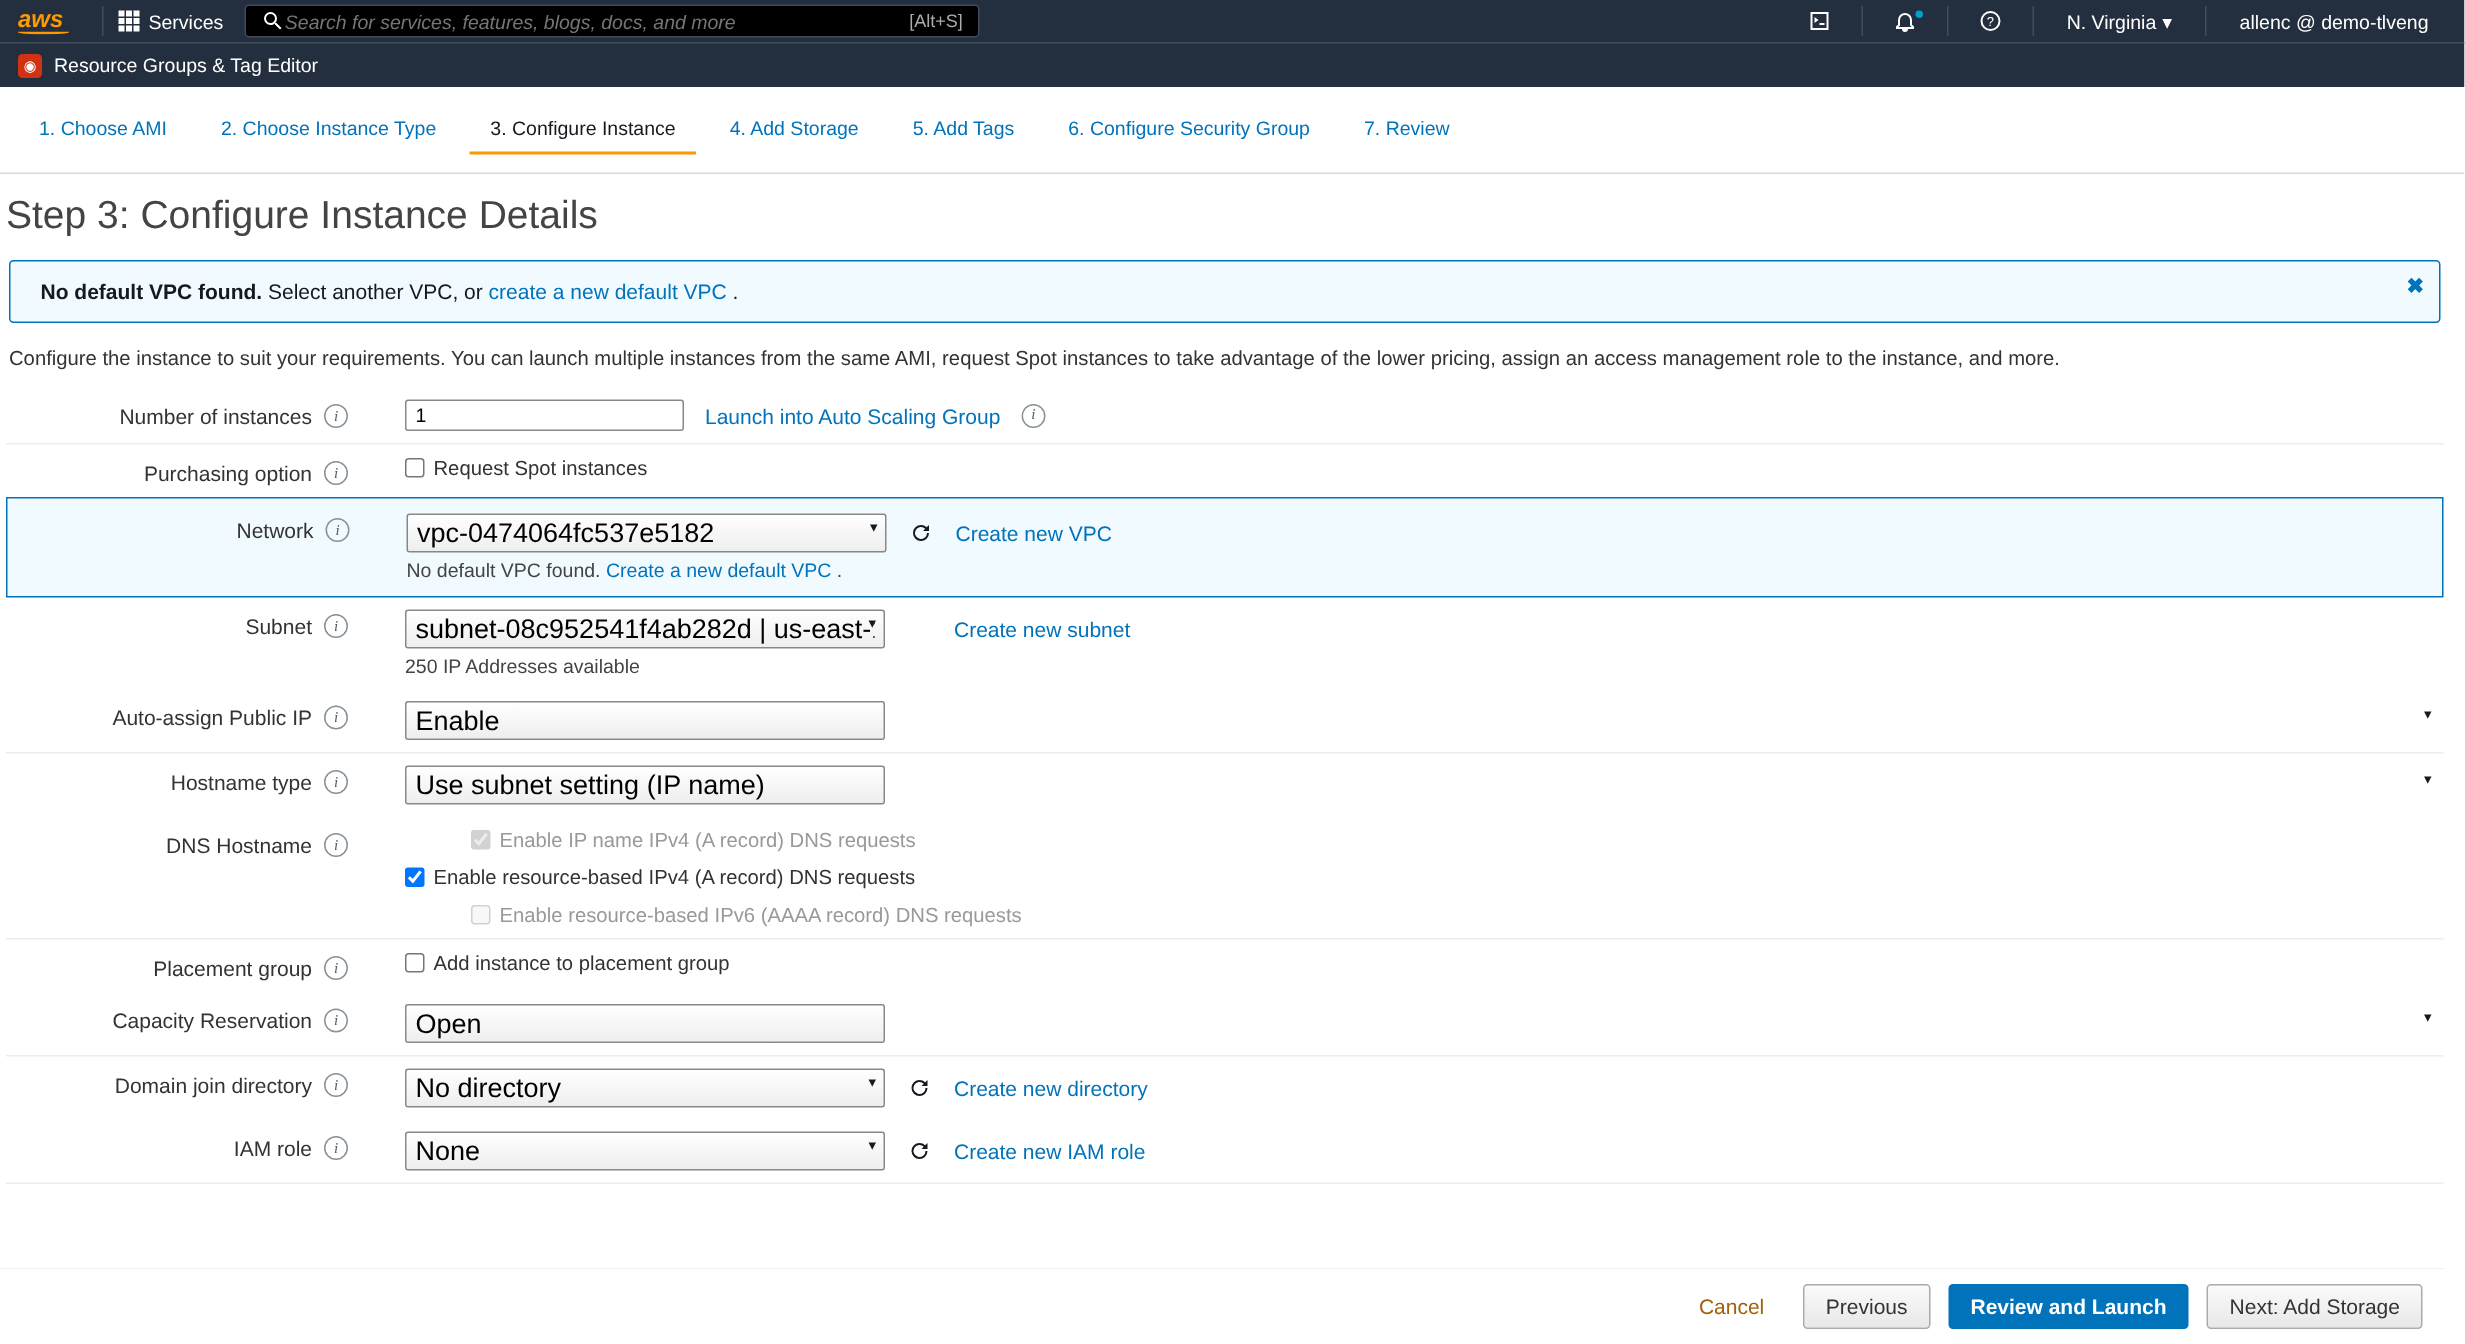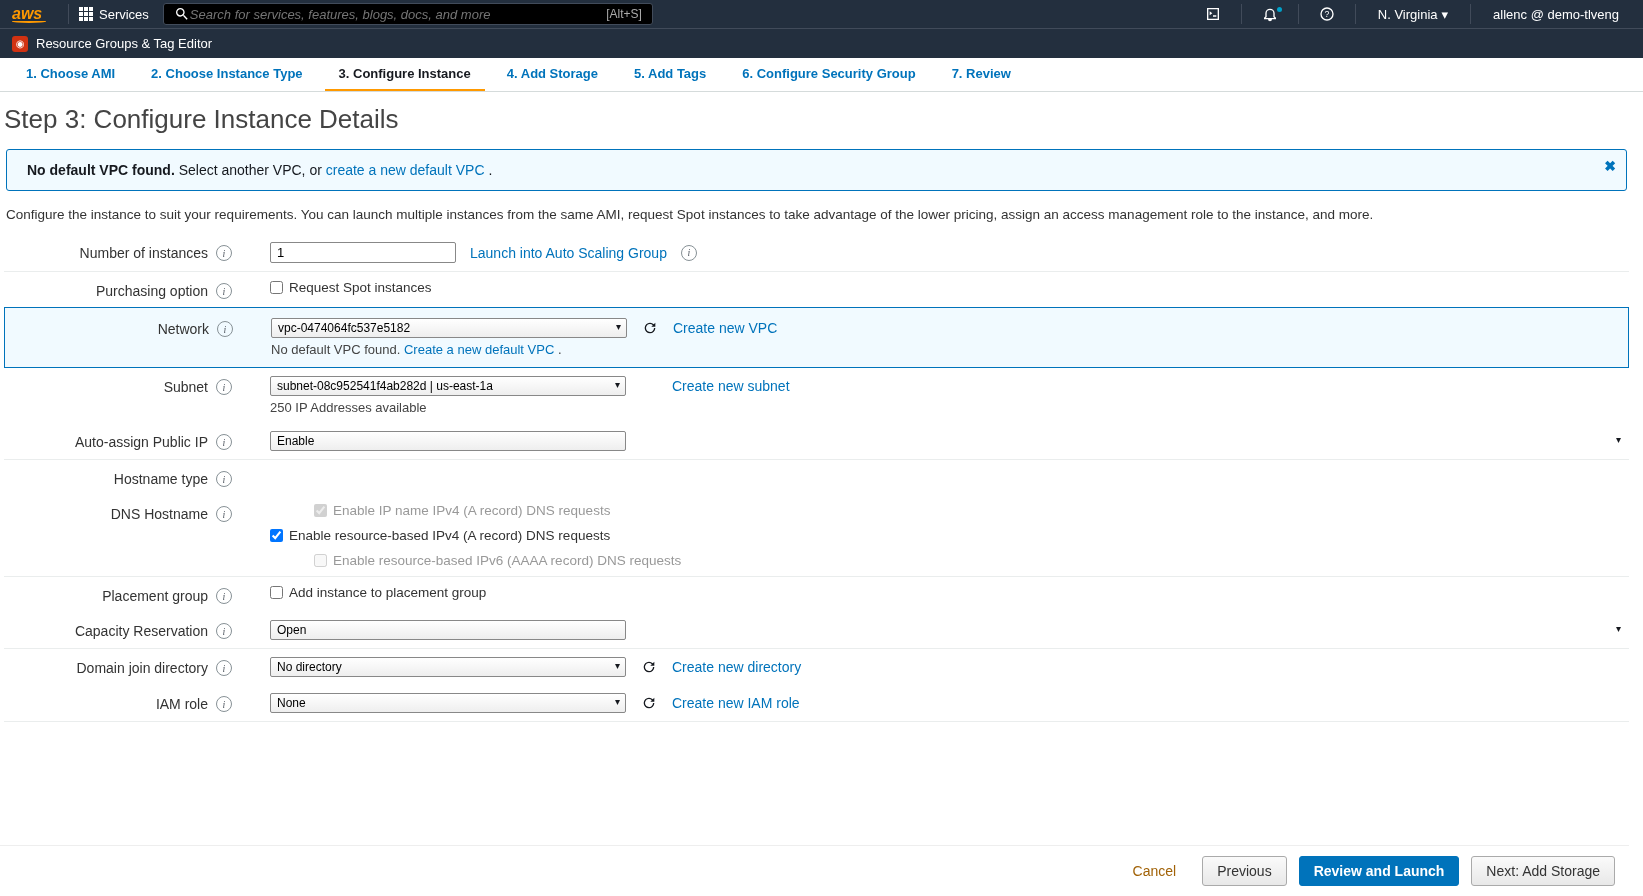--- a/index.html
+++ b/index.html
@@ -22,21 +22,21 @@
 .region { padding:0 12px; display:flex; align-items:center; gap:4px; font-size:13px; cursor:pointer; }
 .account { padding:0 12px; font-size:13px; }
 
 
 .sub-nav { background:#232f3e; border-top:1px solid #414b5a; display:flex; align-items:center; height:30px; padding:0 12px; }
 .rg-icon { width:16px; height:16px; background:#d13212; border-radius:3px; margin-right:8px; display:flex; align-items:center; justify-content:center; color:#fff; font-size:10px; }
 .sub-nav-title { color:#fff; font-size:13px; }
 
 
 .wizard-tabs { display:flex; border-bottom:1px solid #d5dbdb; padding:0 8px; }
-.wizard-tab { padding:8px 14px; font-size:13px; color:#0073bb; cursor:pointer; border-bottom:2px solid transparent; margin:0 4px;font-weight:bold; }
+.wizard-tab { padding:8px 14px; font-size:13px; color:#0073bb; cursor:pointer; border-bottom:2px solid transparent; margin:12px 4px; }
 .wizard-tab.active { color:#16191f; border-bottom:2px solid #ff9900; }
 
 
 .page { padding:8px 4px 0 4px; position:relative; }
 .page-title { font-size:26px; font-weight:400; padding:4px 0 10px 0; color:#444;}
 .scroll-area { max-height: 640px; overflow-y:auto; padding-right:10px;}
 
 
 .alert-box { border:1px solid #0073bb; background:#f1faff; border-radius:3px; padding:12px 20px; margin:4px 2px 16px 2px; position:relative; }
 .alert-box .close { position:absolute; right:10px; top:8px; color:#0073bb; cursor:pointer; font-weight:bold; }
@@ -47,21 +47,21 @@
 
 
 .form-section { border-top:1px solid #eaeded; padding:0; }
 .form-row { display:flex; padding:8px 2px; align-items:flex-start; }
 .form-row.highlighted-row { background:#f1faff; border:1px solid #0073bb; border-left:1px solid #0073bb; border-right:1px solid #0073bb; padding:10px 2px;}
 .form-label-col { width:236px; text-align:right; padding-right:10px; padding-top:3px; font-size:14px; color:#333; display:flex; justify-content:flex-end; align-items:flex-start; gap:8px;}
 .info-icon { display:inline-flex; width:16px; height:16px; border:1px solid #879196; border-radius:50%; align-items:center; justify-content:center; font-size:10px; font-family:Georgia,serif; font-style:italic; color:#545b64; cursor:pointer; }
 .form-value-col { flex:1; padding-left:28px; display:flex; flex-direction:column; gap:4px; }
 .value-line { display:flex; align-items:center; gap:14px; flex-wrap:wrap; }
 .num-input { width:186px; padding:2px 6px; border:1px solid #888; border-radius:2px; font-size:13px; background:#fff; }
-.select { width:356px; padding:2px 6px; border:1px solid #888; border-radius:2px; font-size:12px; background:linear-gradient(#fff,#eee); appearance:none; position:relative; }
+.select { width:320px; padding:2px 6px; border:1px solid #888; border-radius:2px; font-size:18px; background:linear-gradient(#fff,#eee); appearance:none; position:relative; }
 .select-wrap { position:relative; display:inline-block; }
 .select-wrap::after { content:"▾"; position:absolute; right:6px; top:3px; font-size:10px; pointer-events:none; }
 .checkbox-line { display:flex; gap:6px; font-size:13.5px; color:#333; }
 .checkbox-line.muted { color:#999;padding-left:44px; }
 .hint { font-size:13px; color:#444; }
 .refresh-icon { width:18px; height:18px; cursor:pointer; display:inline-flex; align-items:center; justify-content:center; }
 .refresh-icon svg { width:16px; height:16px; }
 .hl-yellow { background:#ffff66; }
 
 
@@ -234,20 +234,23 @@
       <span class="select-wrap"><select class="select" style="background: linear-gradient(rgb(255, 255, 255), rgb(238, 238, 238)); position: relative;"><option class="hl-yellow" style="background: rgb(255, 255, 102);">Enable</option></select></span>
     </div>
   </div>
 
   <div class="form-section"></div>
 
   <div class="form-row">
     <div class="form-label-col">
       <span>Hostname type</span>
       <span class="info-icon">i</span>
+    </div>
+    <div class="form-value-col">
+      <span class="select-wrap"><select class="select"><option>Use subnet setting (IP name)</option></select></span>
     </div>
   </div>
 
   <div class="form-row">
     <div class="form-label-col">
       <span>DNS Hostname</span>
       <span class="info-icon">i</span>
     </div>
     <div class="form-value-col" style="gap:10px;">
       <label class="checkbox-line muted">

